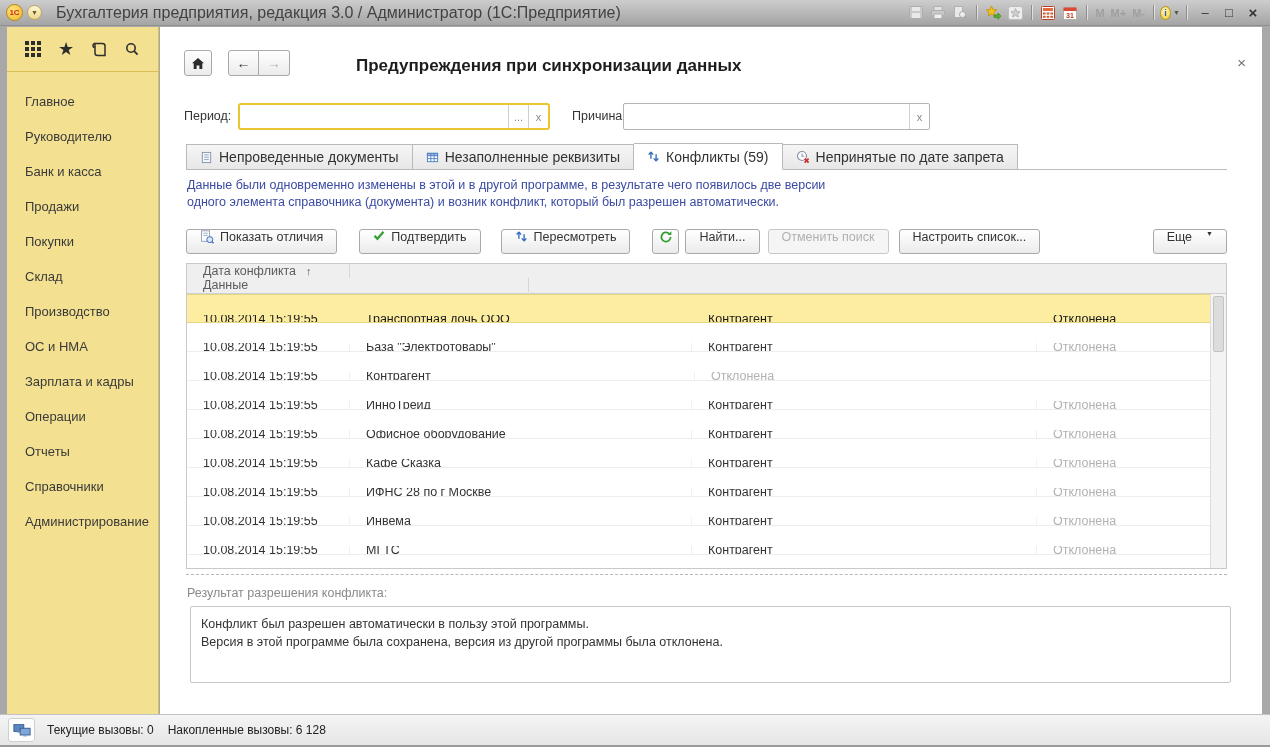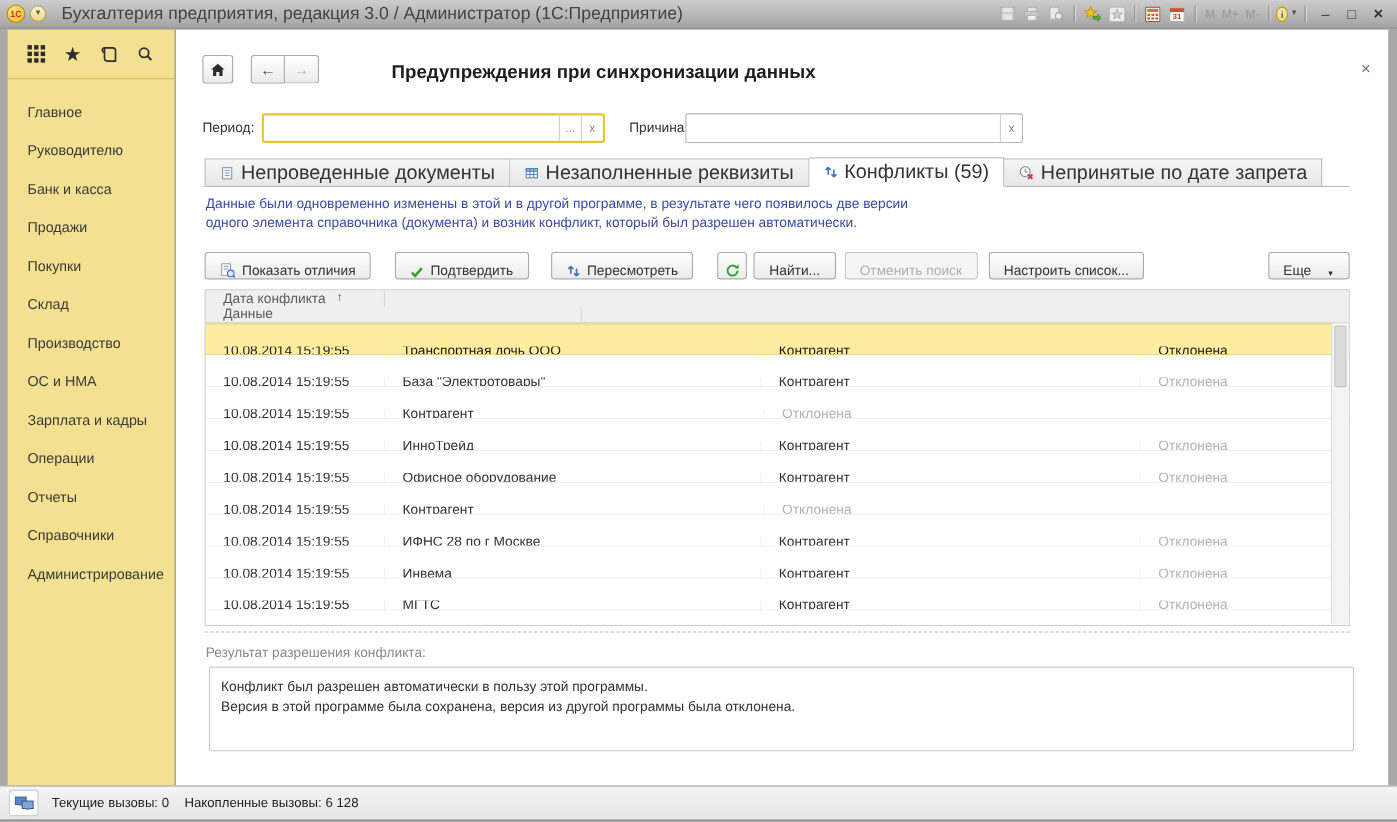--- a/index.html
+++ b/index.html
@@ -87,34 +87,34 @@
   .fbox-reason { left:463px; width:307px; border:1px solid #b5b5b5; border-radius:2px; }
   .fbox .inp { flex:1; }
   .fbox .sfx { width:20px; display:flex; align-items:center; justify-content:center;
                border-left:1px solid #cfcfcf; color:#8a8a8a; font-size:11px; }
 
   
   .tabstrip { position:absolute; left:26px; top:116px; width:1041px; height:27px;
               display:flex; border-bottom:1px solid #bdbdbd; }
   .tab { height:26px; margin-top:1px; padding:0 13px; display:flex; align-items:center; gap:6px;
          border:1px solid #b9b9b9; border-left:none; background:linear-gradient(#f6f6f6,#e7e7e7);
-         font-size:18px; color:#333; }
+         font-size:14px; color:#333; }
   .tab:first-child { border-left:1px solid #b9b9b9; }
   .tab.active { background:#fff; border-bottom:1px solid #fff; height:27px; margin-top:0; position:relative; }
 
   
   .info-text { position:absolute; left:27px; top:150px; width:900px;
                color:#3b4aa2; font-size:12.5px; line-height:17px; }
 
   
   .toolbar { position:absolute; left:26px; top:201px; width:1041px; height:26px;
              display:flex; align-items:center; }
   .tbtn { height:25px; border:1px solid #a9a9a9; border-radius:3px;
           background:linear-gradient(#ffffff,#ebebeb);
-          display:inline-flex; align-items:flex-end; justify-content:center; gap:6px;
+          display:inline-flex; align-items:flex-start; justify-content:center; gap:6px;
           padding:0 13px; font-size:12.5px; color:#333; white-space:nowrap; }
   .tbtn.disabled { color:#b0b0b0; border-color:#c8c8c8; background:#f5f5f5; }
   .tbtn.iconbtn { width:27px; padding:0; }
   .sp22 { width:22px; } .sp20 { width:20px; } .sp8 { width:8px; } .sp6 { width:6px; } .sp10 { width:10px; }
   .spacer { flex:1; }
   .more-caret { font-size:7px; color:#333; margin-left:8px; }
 
   
   .ctable { position:absolute; left:26px; top:236px; width:1041px; height:306px;
             border:1px solid #c9c9c9; overflow:hidden; background:#fff; }
@@ -444,20 +444,21 @@
     <div class="c c-status">Отклонена</div>
   </div>
         <div class="trow">
     <div class="c c-date">10.08.2014 15:19:55</div>
     <div class="c c-data">Офисное оборудование</div>
     <div class="c c-kind">Контрагент</div>
     <div class="c c-status">Отклонена</div>
   </div>
         <div class="trow">
     <div class="c c-date">10.08.2014 15:19:55</div>
+    <div class="c c-data">Кафе Сказка</div>
     <div class="c c-kind">Контрагент</div>
     <div class="c c-status">Отклонена</div>
   </div>
         <div class="trow">
     <div class="c c-date">10.08.2014 15:19:55</div>
     <div class="c c-data">ИФНС 28 по г Москве</div>
     <div class="c c-kind">Контрагент</div>
     <div class="c c-status">Отклонена</div>
   </div>
         <div class="trow">

